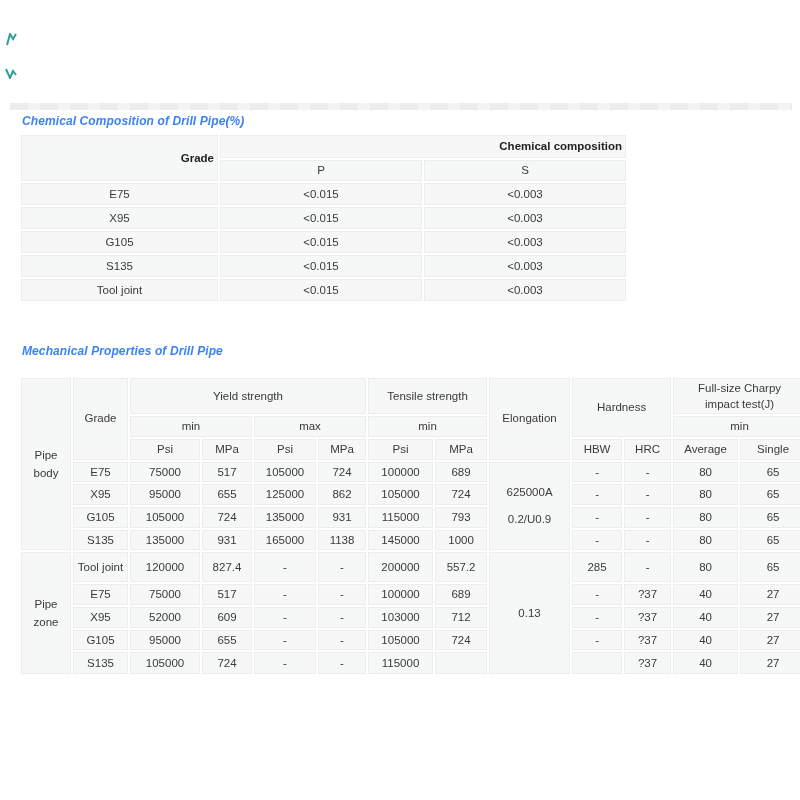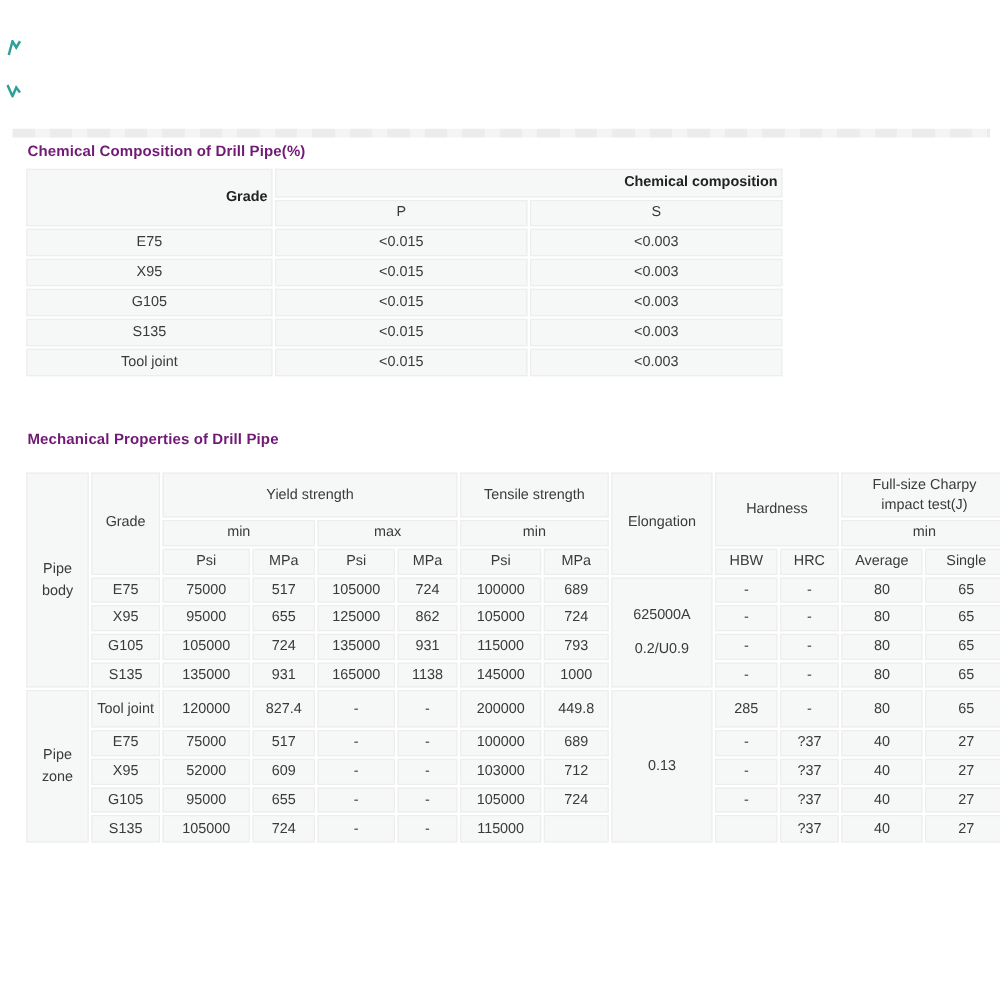--- a/index.html
+++ b/index.html
@@ -8,22 +8,23 @@
     font-family:"Liberation Sans", sans-serif;overflow:hidden;
   }
   .top-band{
     position:absolute;top:103px;left:10px;width:782px;height:7px;
     background:repeating-linear-gradient(90deg,#ececec 0 18px,#f4f4f4 18px 30px);
   }
   .mark{position:absolute;left:5px;}
   .mark1{top:32px;}
   .mark2{top:65px;}
   .doc-title{
-    position:absolute;left:22px;font-size:12px;font-weight:bold;color:#701a75;
+    position:absolute;left:22px;font-size:12px;font-weight:bold;color:#3b82f6;
     letter-spacing:0.1px;
+    font-style:italic;
   }
   .title1{top:114px;}
   .title2{top:344px;}
   table{
     position:absolute;border-collapse:separate;border-spacing:2px;
     table-layout:fixed;
   }
   .t1{left:19px;top:133px;width:601px;}
   .t2{left:19px;top:376px;width:762px;}
   td{
@@ -209,21 +210,21 @@
   </tr>
 
   <tr class="tj">
     <td rowspan="5" class="lbl">Pipe zone</td>
     <td>Tool joint</td>
     <td>120000</td>
     <td>827.4</td>
     <td>-</td>
     <td>-</td>
     <td>200000</td>
-    <td>449.8</td>
+    <td>557.2</td>
     <td rowspan="5">0.13</td>
     <td>285</td>
     <td>-</td>
     <td>80</td>
     <td>65</td>
   </tr>
   <tr class="dr">
     <td>E75</td>
     <td>75000</td>
     <td>517</td>

